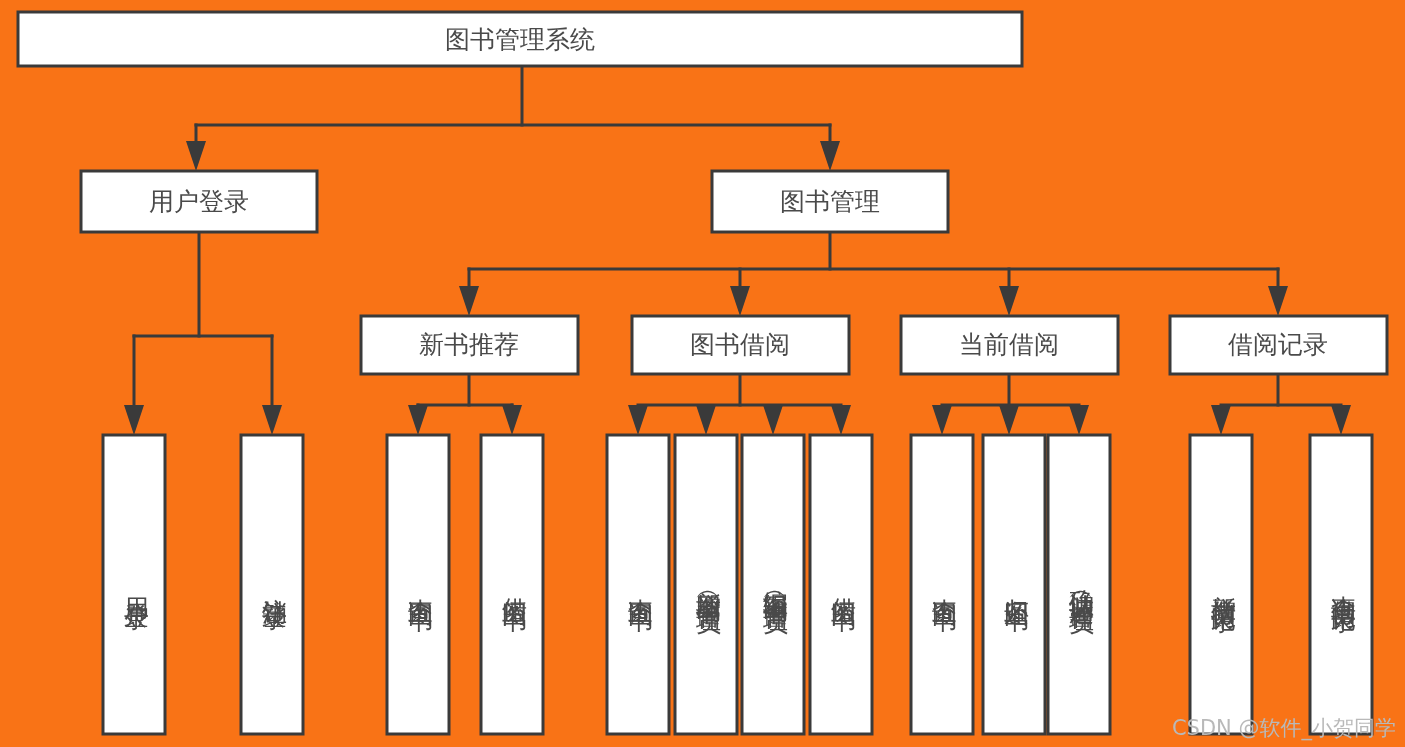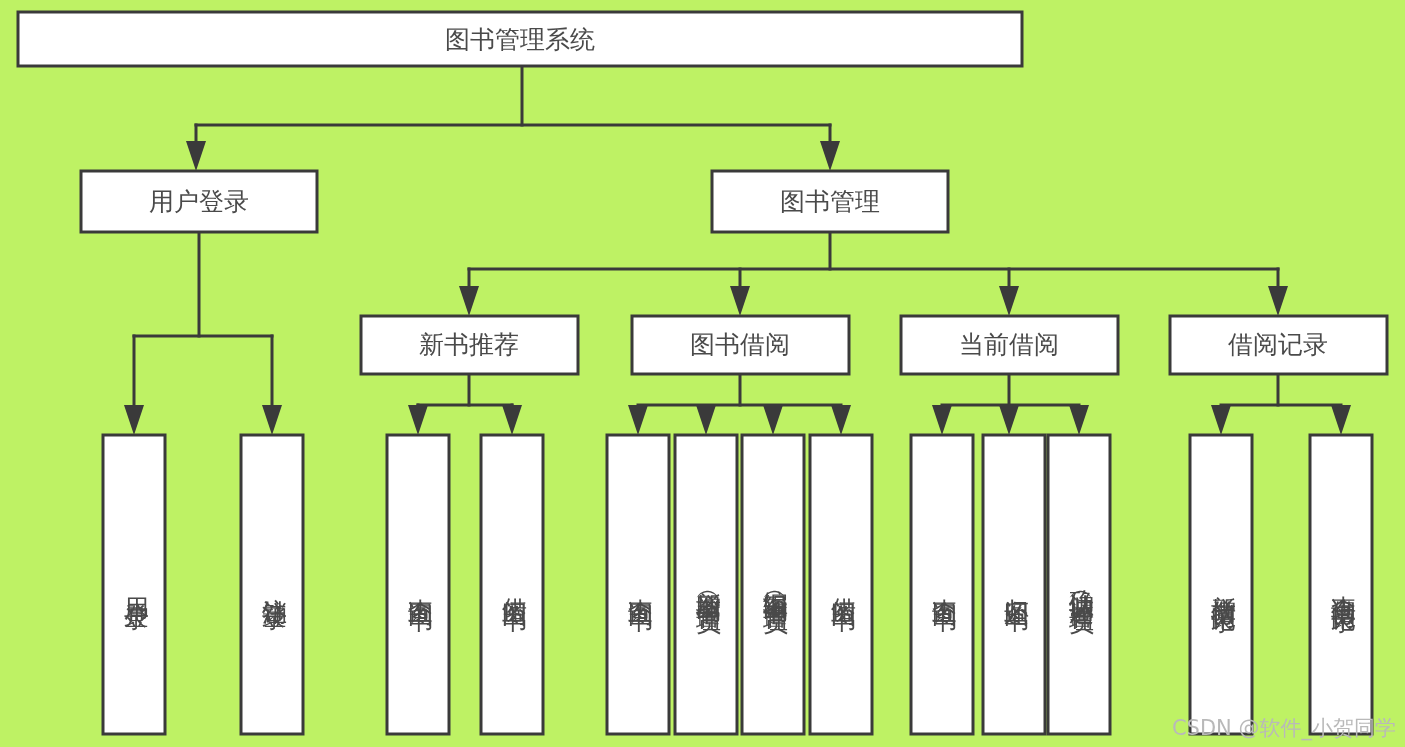--- a/index.html
+++ b/index.html
@@ -7,21 +7,21 @@
     padding: 0;
     background: #ffffff;
   }
   body {
     font-family: "DejaVu Sans", "Liberation Sans", sans-serif;
   }
   #diagram-root {
     position: relative;
     width: 1405px;
     height: 747px;
-    background: #bef264;
+    background: #f97316;
     overflow: hidden;
   }
   svg.diagram-canvas {
     position: absolute;
     left: 0;
     top: 0;
     width: 1405px;
     height: 747px;
     display: block;
   }

